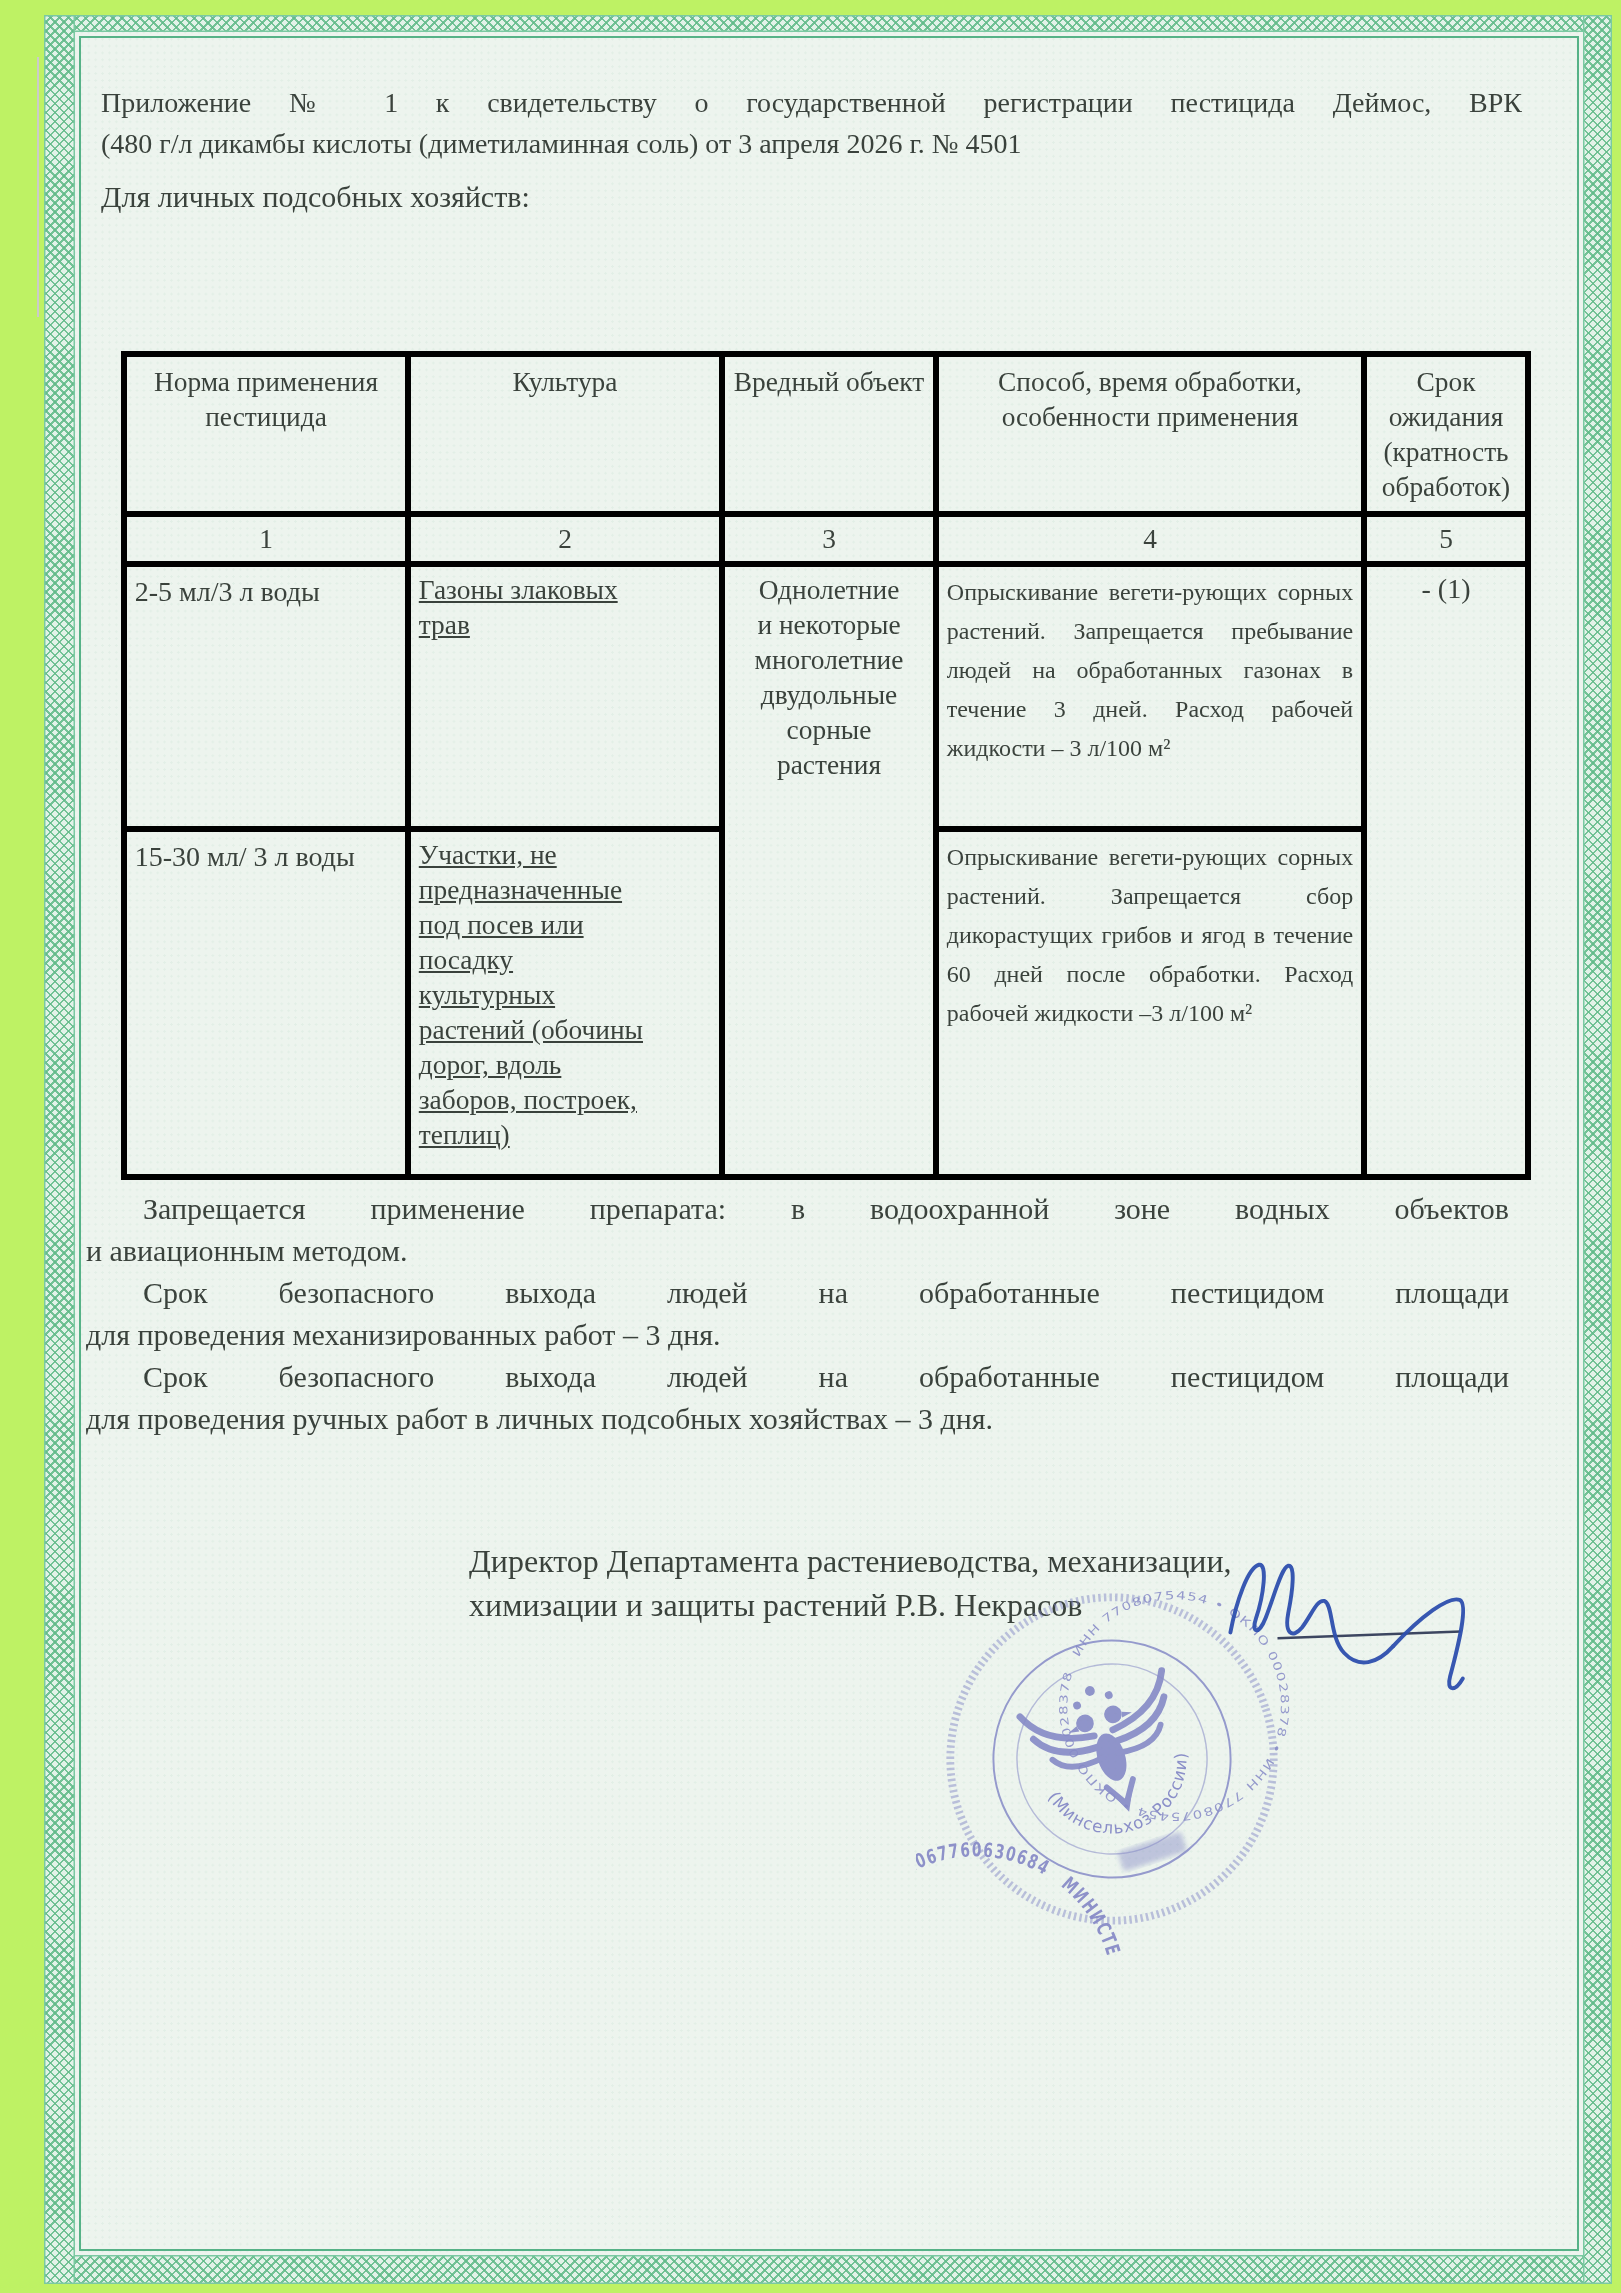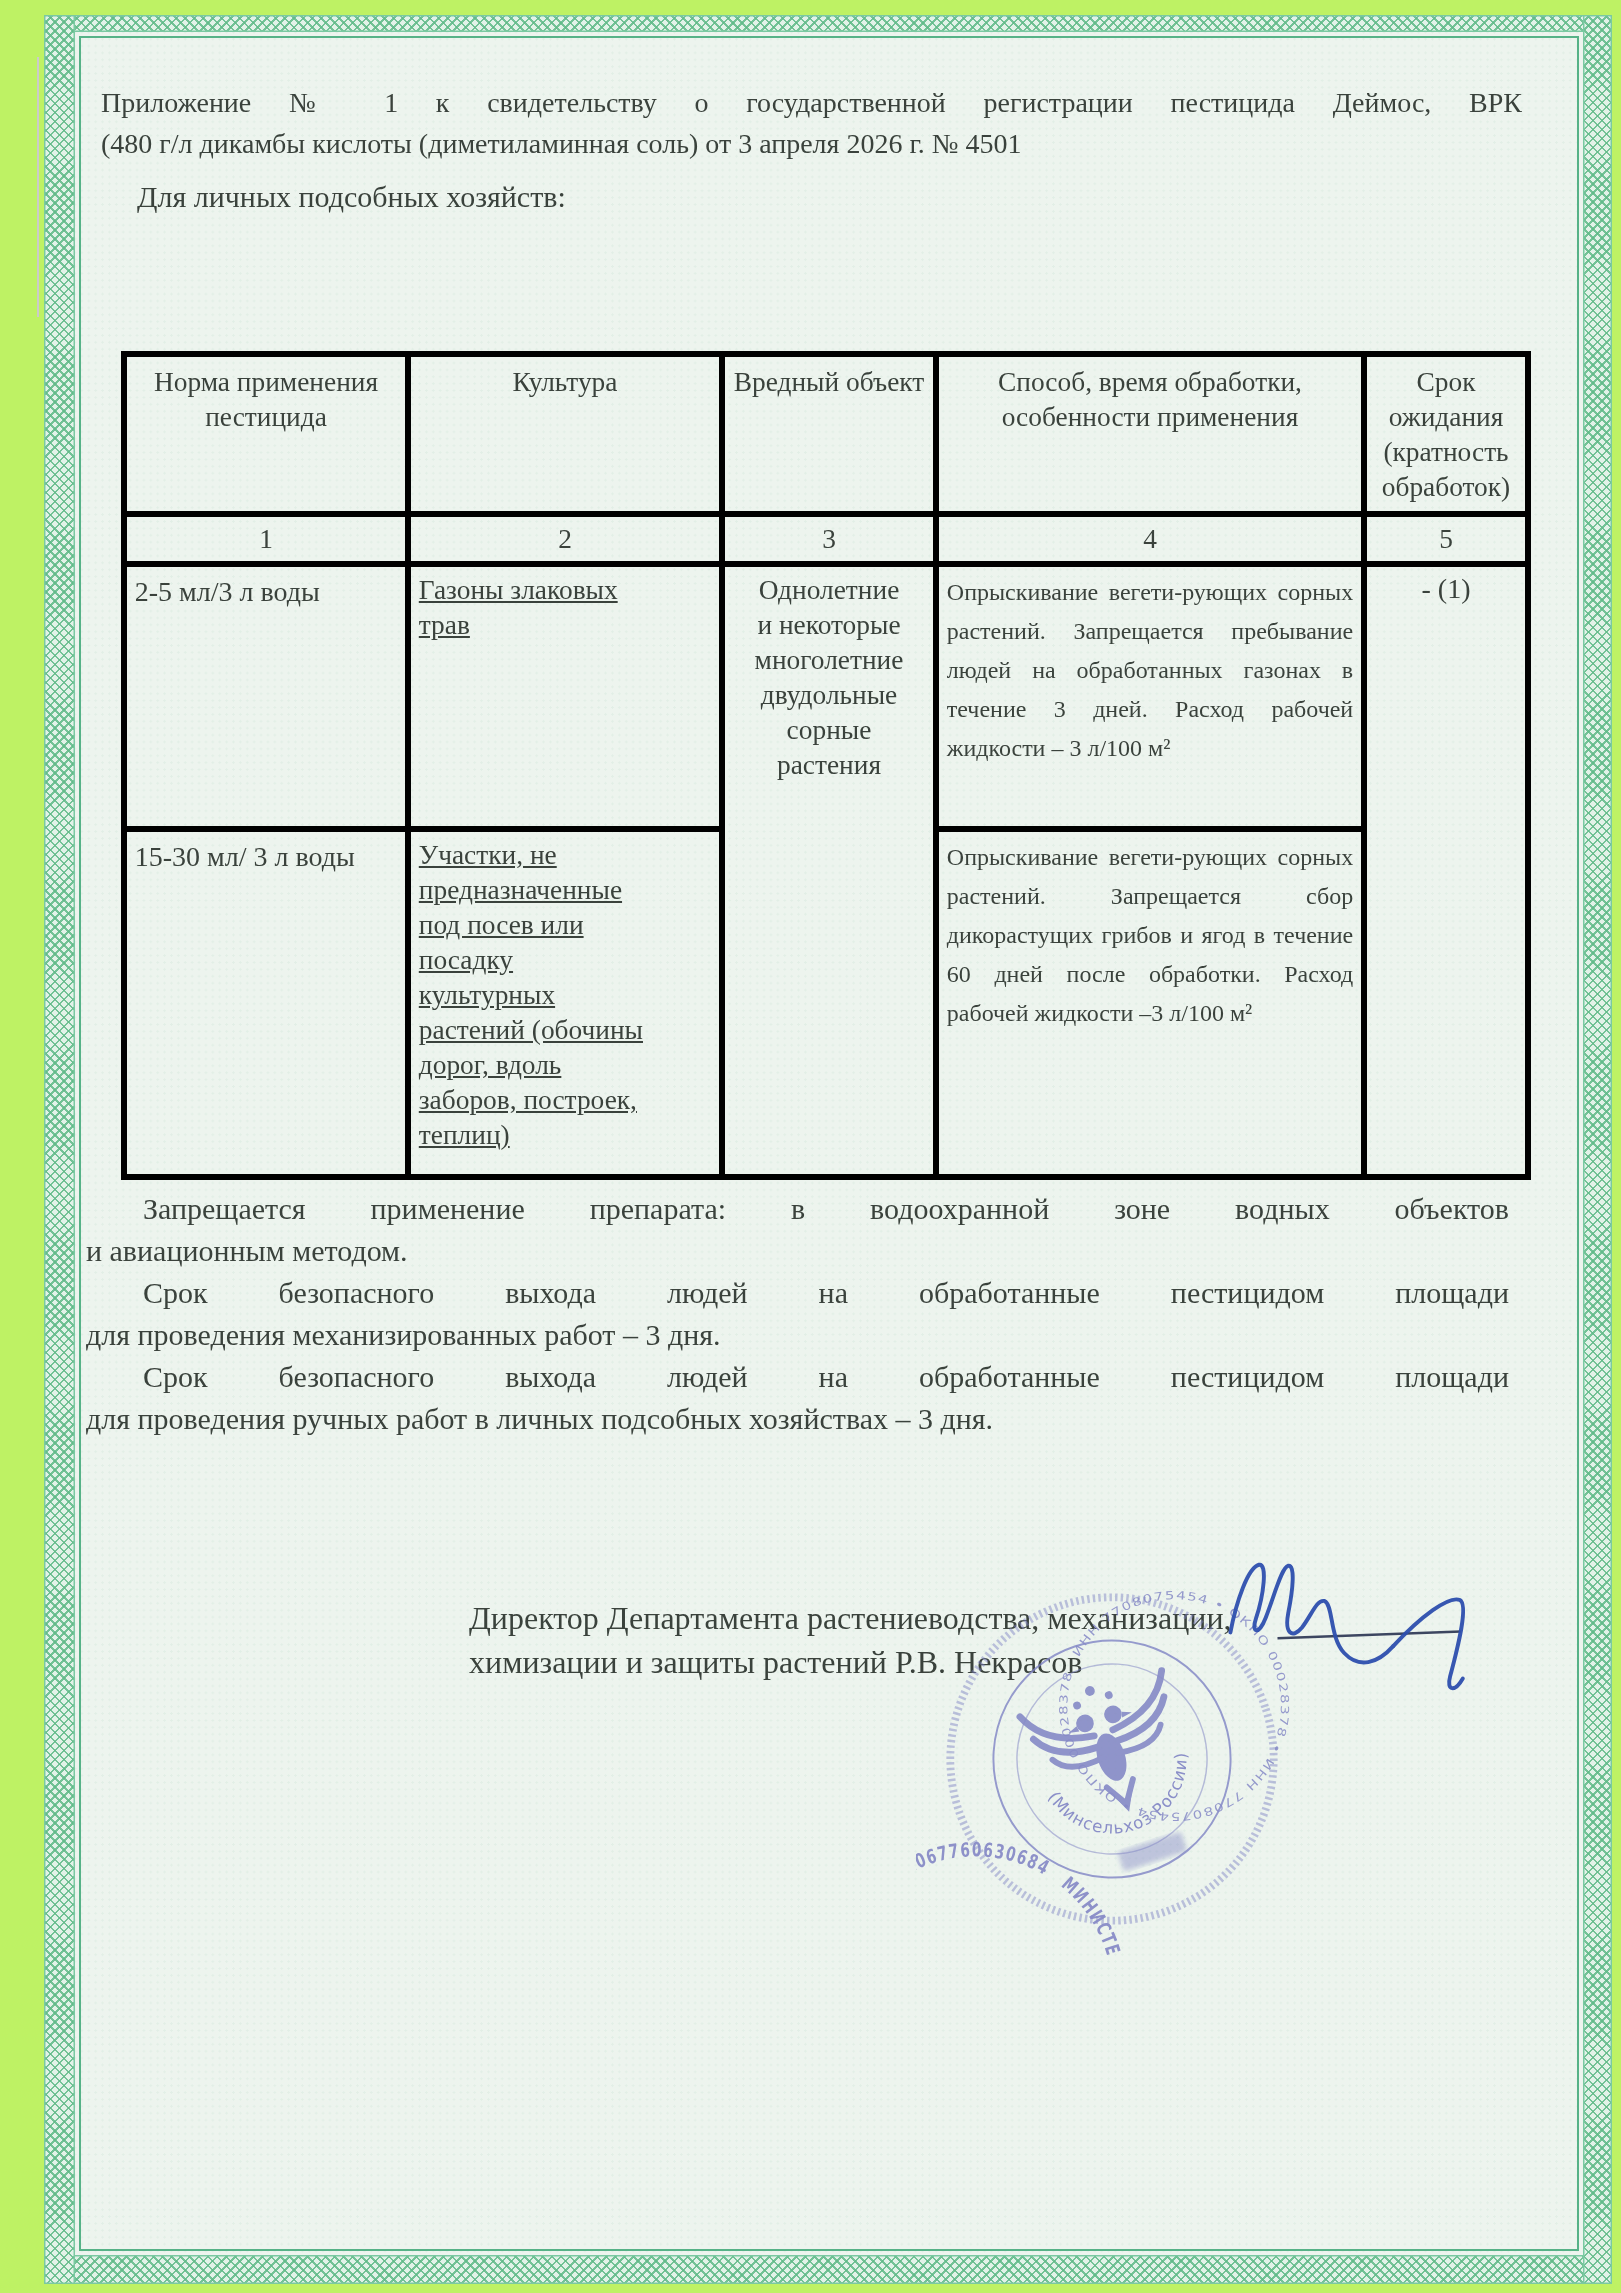--- a/index.html
+++ b/index.html
@@ -27,39 +27,39 @@
   .band-left{top:0;bottom:0;left:0;width:31px;}
   .band-right{top:0;bottom:0;right:0;width:29px;}
   .inner-frame{
     position:absolute;top:36px;left:79px;right:42px;bottom:43px;
     border:2px solid #56b287;pointer-events:none;
   }
   .scan-line{position:absolute;left:37px;top:57px;width:2px;height:260px;background:#cbcbc9;}
 
   .header-block{position:absolute;left:101px;top:82px;width:1421px;font-size:28px;line-height:41px;}
   .jline{text-align:justify;text-align-last:justify;}
-  .section-title{position:absolute;left:101px;top:180px;font-size:30px;margin-left:36px;}
+  .section-title{position:absolute;left:101px;top:180px;font-size:30px;}
 
   .table-wrap{position:absolute;left:121px;top:351px;width:1404px;}
   table.reg{width:100%;border-collapse:collapse;table-layout:fixed;font-size:27.4px;color:#3a423c;}
   table.reg th,table.reg td{border:6px solid #000000;vertical-align:top;padding:5.9px 7.8px;font-weight:normal;overflow:hidden;}
   table.reg th{text-align:center;line-height:35px;padding-top:7.8px;}
   td.numcell{text-align:center;line-height:33px;padding:2px;}
   td.cell-norm{text-align:left;font-size:28px;line-height:37px;}
   td.cell-culture{text-align:left;white-space:pre-line;line-height:35px;text-decoration:underline;}
   td.cell-object{text-align:center;white-space:pre-line;line-height:35px;}
   td.cell-method{text-align:justify;font-size:24px;line-height:39px;}
   td.cell-wait{text-align:center;font-size:28px;}
 
   .paras{position:absolute;left:86px;top:1188px;width:1423px;font-size:30px;line-height:42px;}
   .pline{text-align:justify;}
   .pline.stretch{text-align-last:justify;}
   .pline.indent{text-indent:57px;}
 
-  .sig-block{position:absolute;left:469px;top:1596px;width:980px;font-size:32px;line-height:44px;}
+  .sig-block{position:absolute;left:469px;top:1539px;width:980px;font-size:32px;line-height:44px;}
 
   .stamp-svg{position:absolute;left:916px;top:1563px;width:392px;height:392px;opacity:.92;}
   .autograph-svg{position:absolute;left:1201px;top:1544px;width:304px;height:167px;}
   .st-sans{font-family:"DejaVu Sans", sans-serif;}
 </style>
 </head>
 <body>
 
 <div class="page">
 

